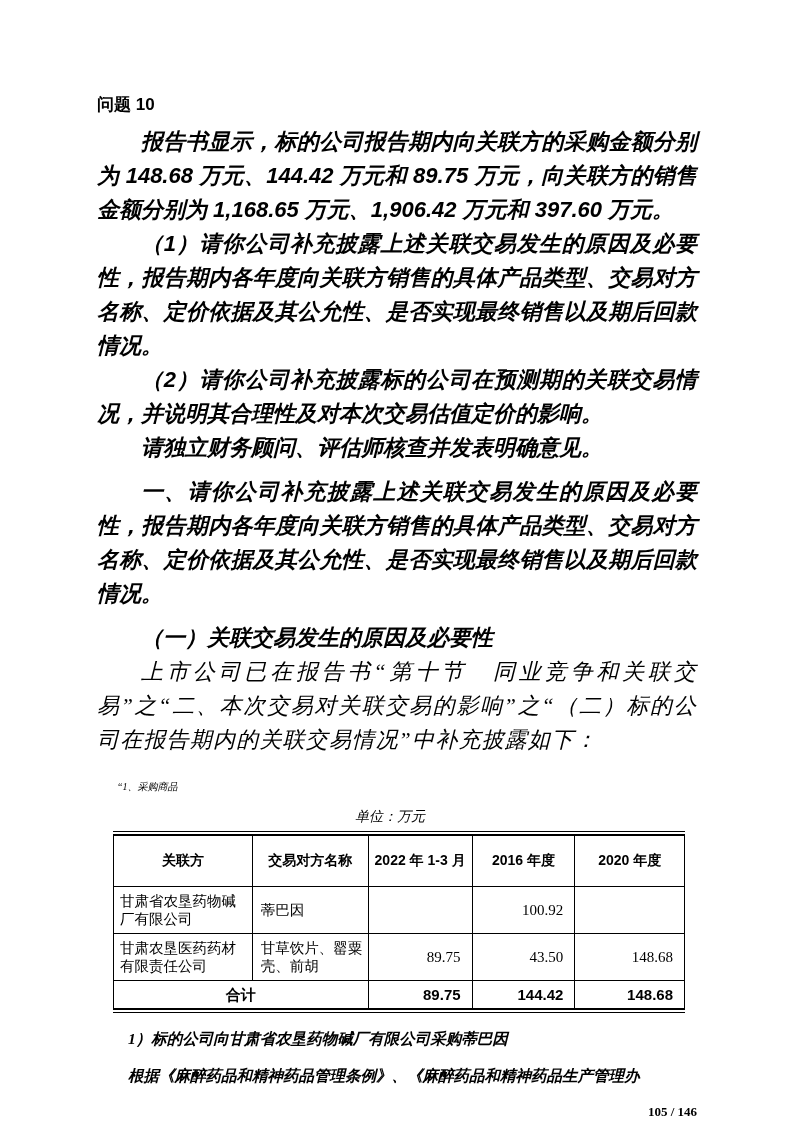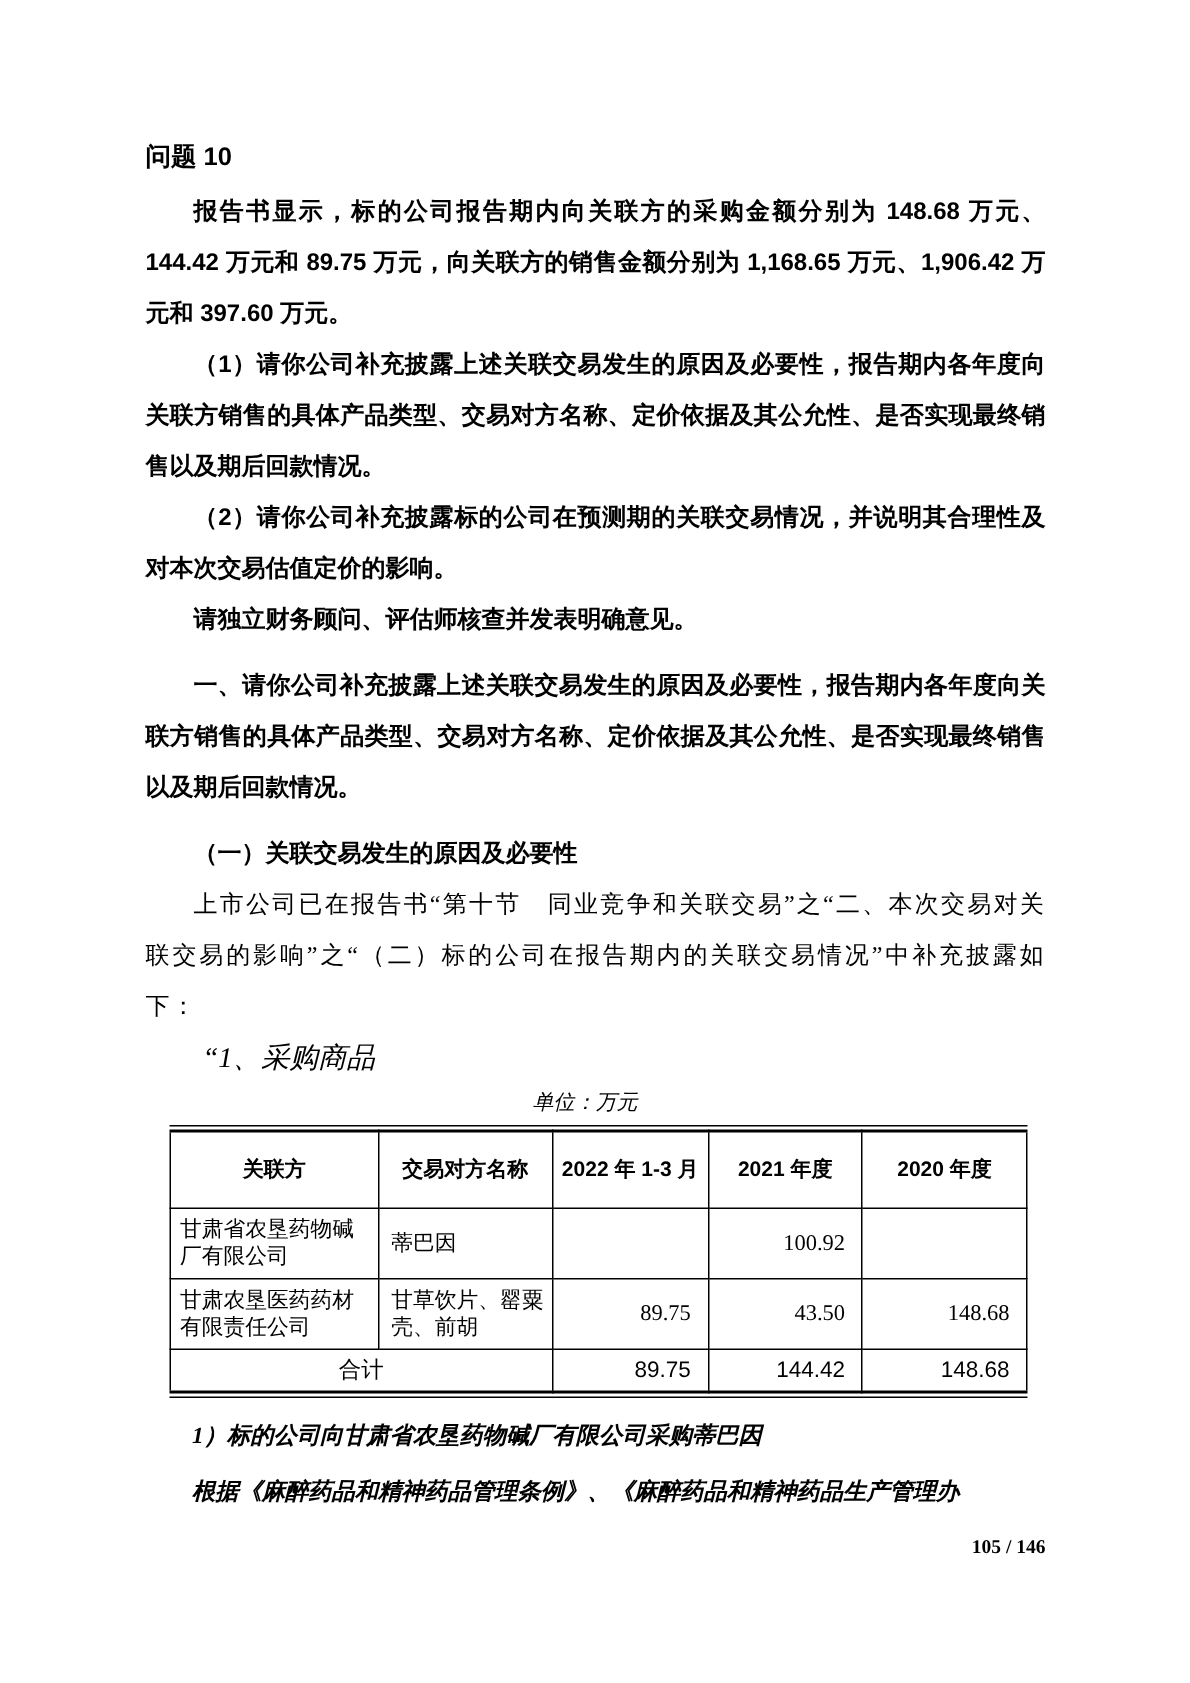--- a/index.html
+++ b/index.html
@@ -16,42 +16,43 @@
   }
   .title {
     font-family: "Liberation Sans", sans-serif;
     font-weight: 700;
     font-size: 17px;
     line-height: 34px;
     margin: 0 0 3px 0;
   }
   .para {
     margin: 0;
-    font-size: 16px;
+    font-size: 22px;
     line-height: 34px;
     text-align: justify;
     text-indent: 2em;
+    font-style: italic;
   }
   .bold-hei {
     font-family: "Liberation Sans", sans-serif;
     font-weight: 700;
   }
   .mt10 { margin-top: 10px; }
   .serif-para {
     font-family: "Liberation Serif", serif;
     font-weight: 400;
     letter-spacing: 1.2px;
   }
   .kaiti {
     font-family: "Liberation Serif", serif;
     font-style: italic;
   }
   .sub-item {
-    font-size: 19px;
-    margin-top: 0;
+    font-size: 10px;
+    margin-top: 13px;
   }
   .unit-line {
     font-family: "Liberation Serif", serif;
     font-style: italic;
     font-size: 14px;
     line-height: 22px;
     text-align: center;
     margin: 2px 14px 3px 0;
   }
   
@@ -88,21 +89,21 @@
     font-size: 14.5px;
     line-height: 18px;
     vertical-align: middle;
   }
   td.party   { padding: 3px 3px 3px 6px; }
   td.content { padding: 3px 3px 3px 8px; }
   td.num     { text-align: right; padding: 3px 11px 3px 2px; font-size: 15px; }
   tr.data-row td { height: 40px; }
   tr.total-row td {
     font-family: "Liberation Sans", sans-serif;
-    font-weight: 400;
+    font-weight: 700;
     height: 21px;
   }
   td.total-label { text-align: center; padding: 2px; font-size: 15px; }
   .note {
     font-family: "Liberation Serif", serif;
     font-weight: 700;
     font-style: italic;
     font-size: 15.5px;
     line-height: 22px;
     margin-top: 15px;
@@ -148,21 +149,21 @@
           <col class="c2">
           <col class="c3">
           <col class="c4">
           <col class="c5">
       </colgroup>
       <thead>
         <tr>
           <th>关联方</th>
           <th>交易对方名称</th>
           <th>2022 年 1-3 月</th>
-          <th>2021 年度</th>
+          <th>2016 年度</th>
           <th>2020 年度</th>
         </tr>
       </thead>
       <tbody>
         <tr class="data-row">
           <td class="party">甘肃省农垦药物碱厂有限公司</td>
           <td class="content">蒂巴因</td>
           <td class="num"></td>
           <td class="num">100.92</td>
           <td class="num"></td>

